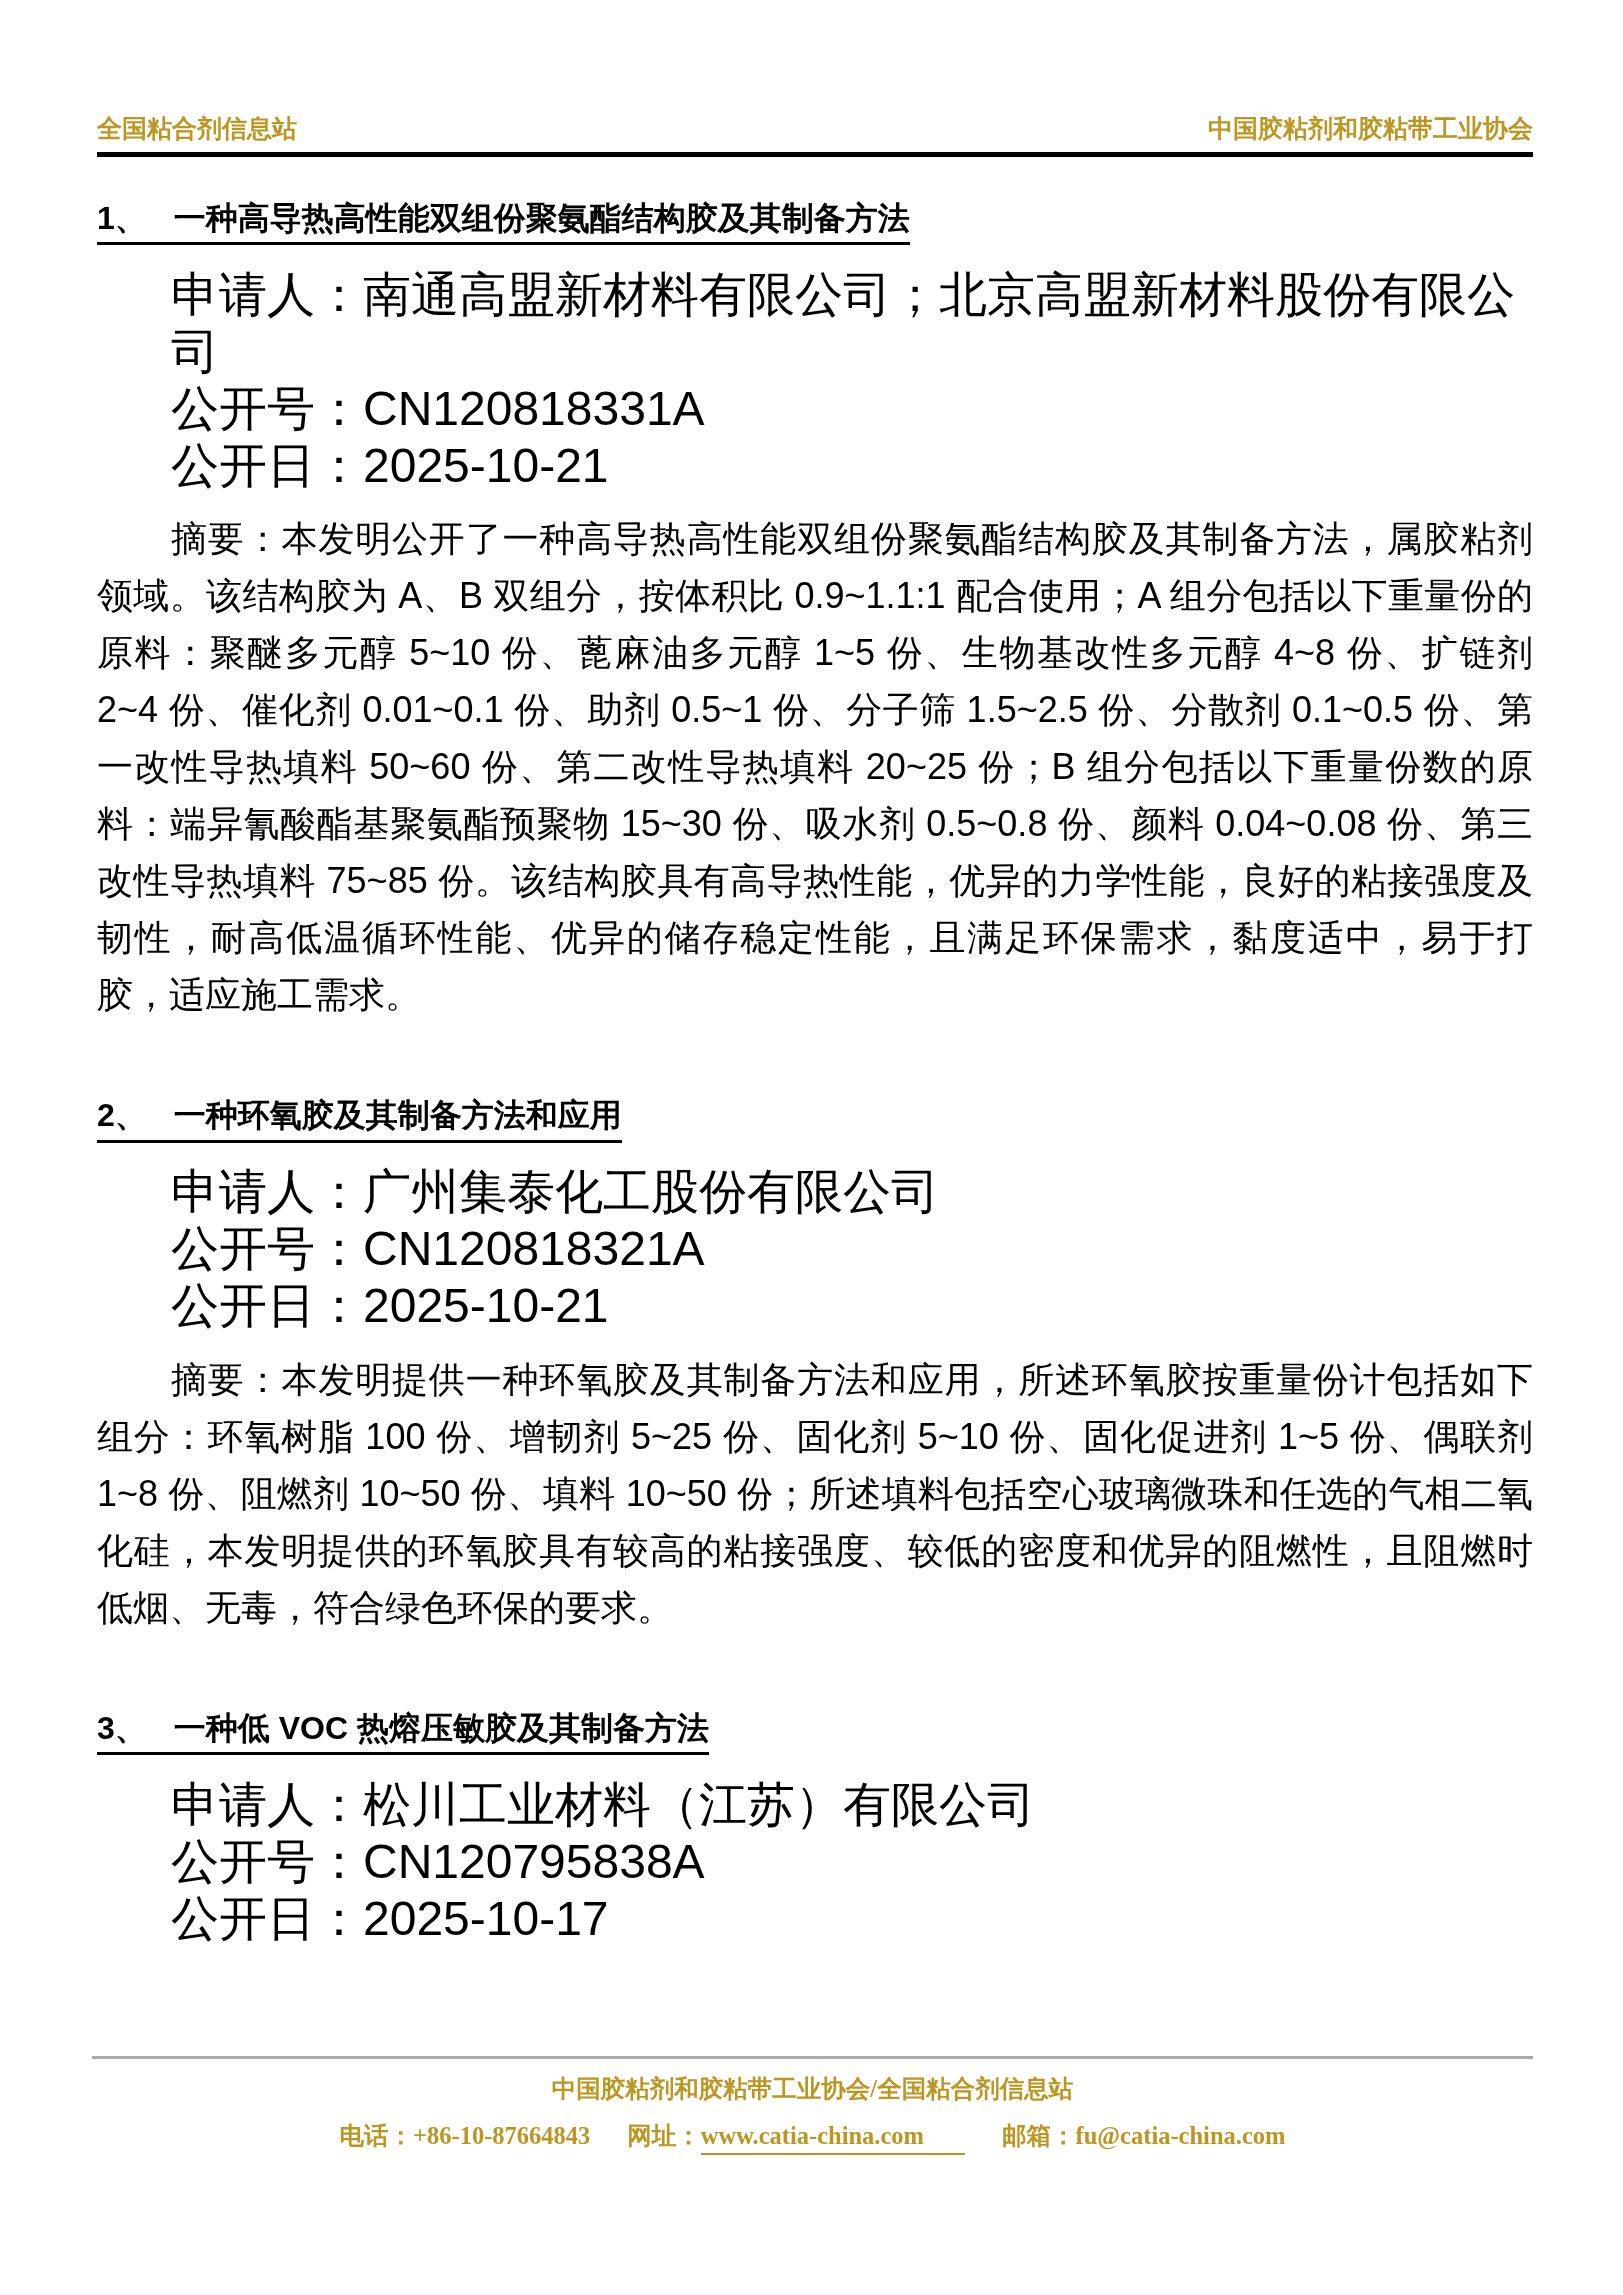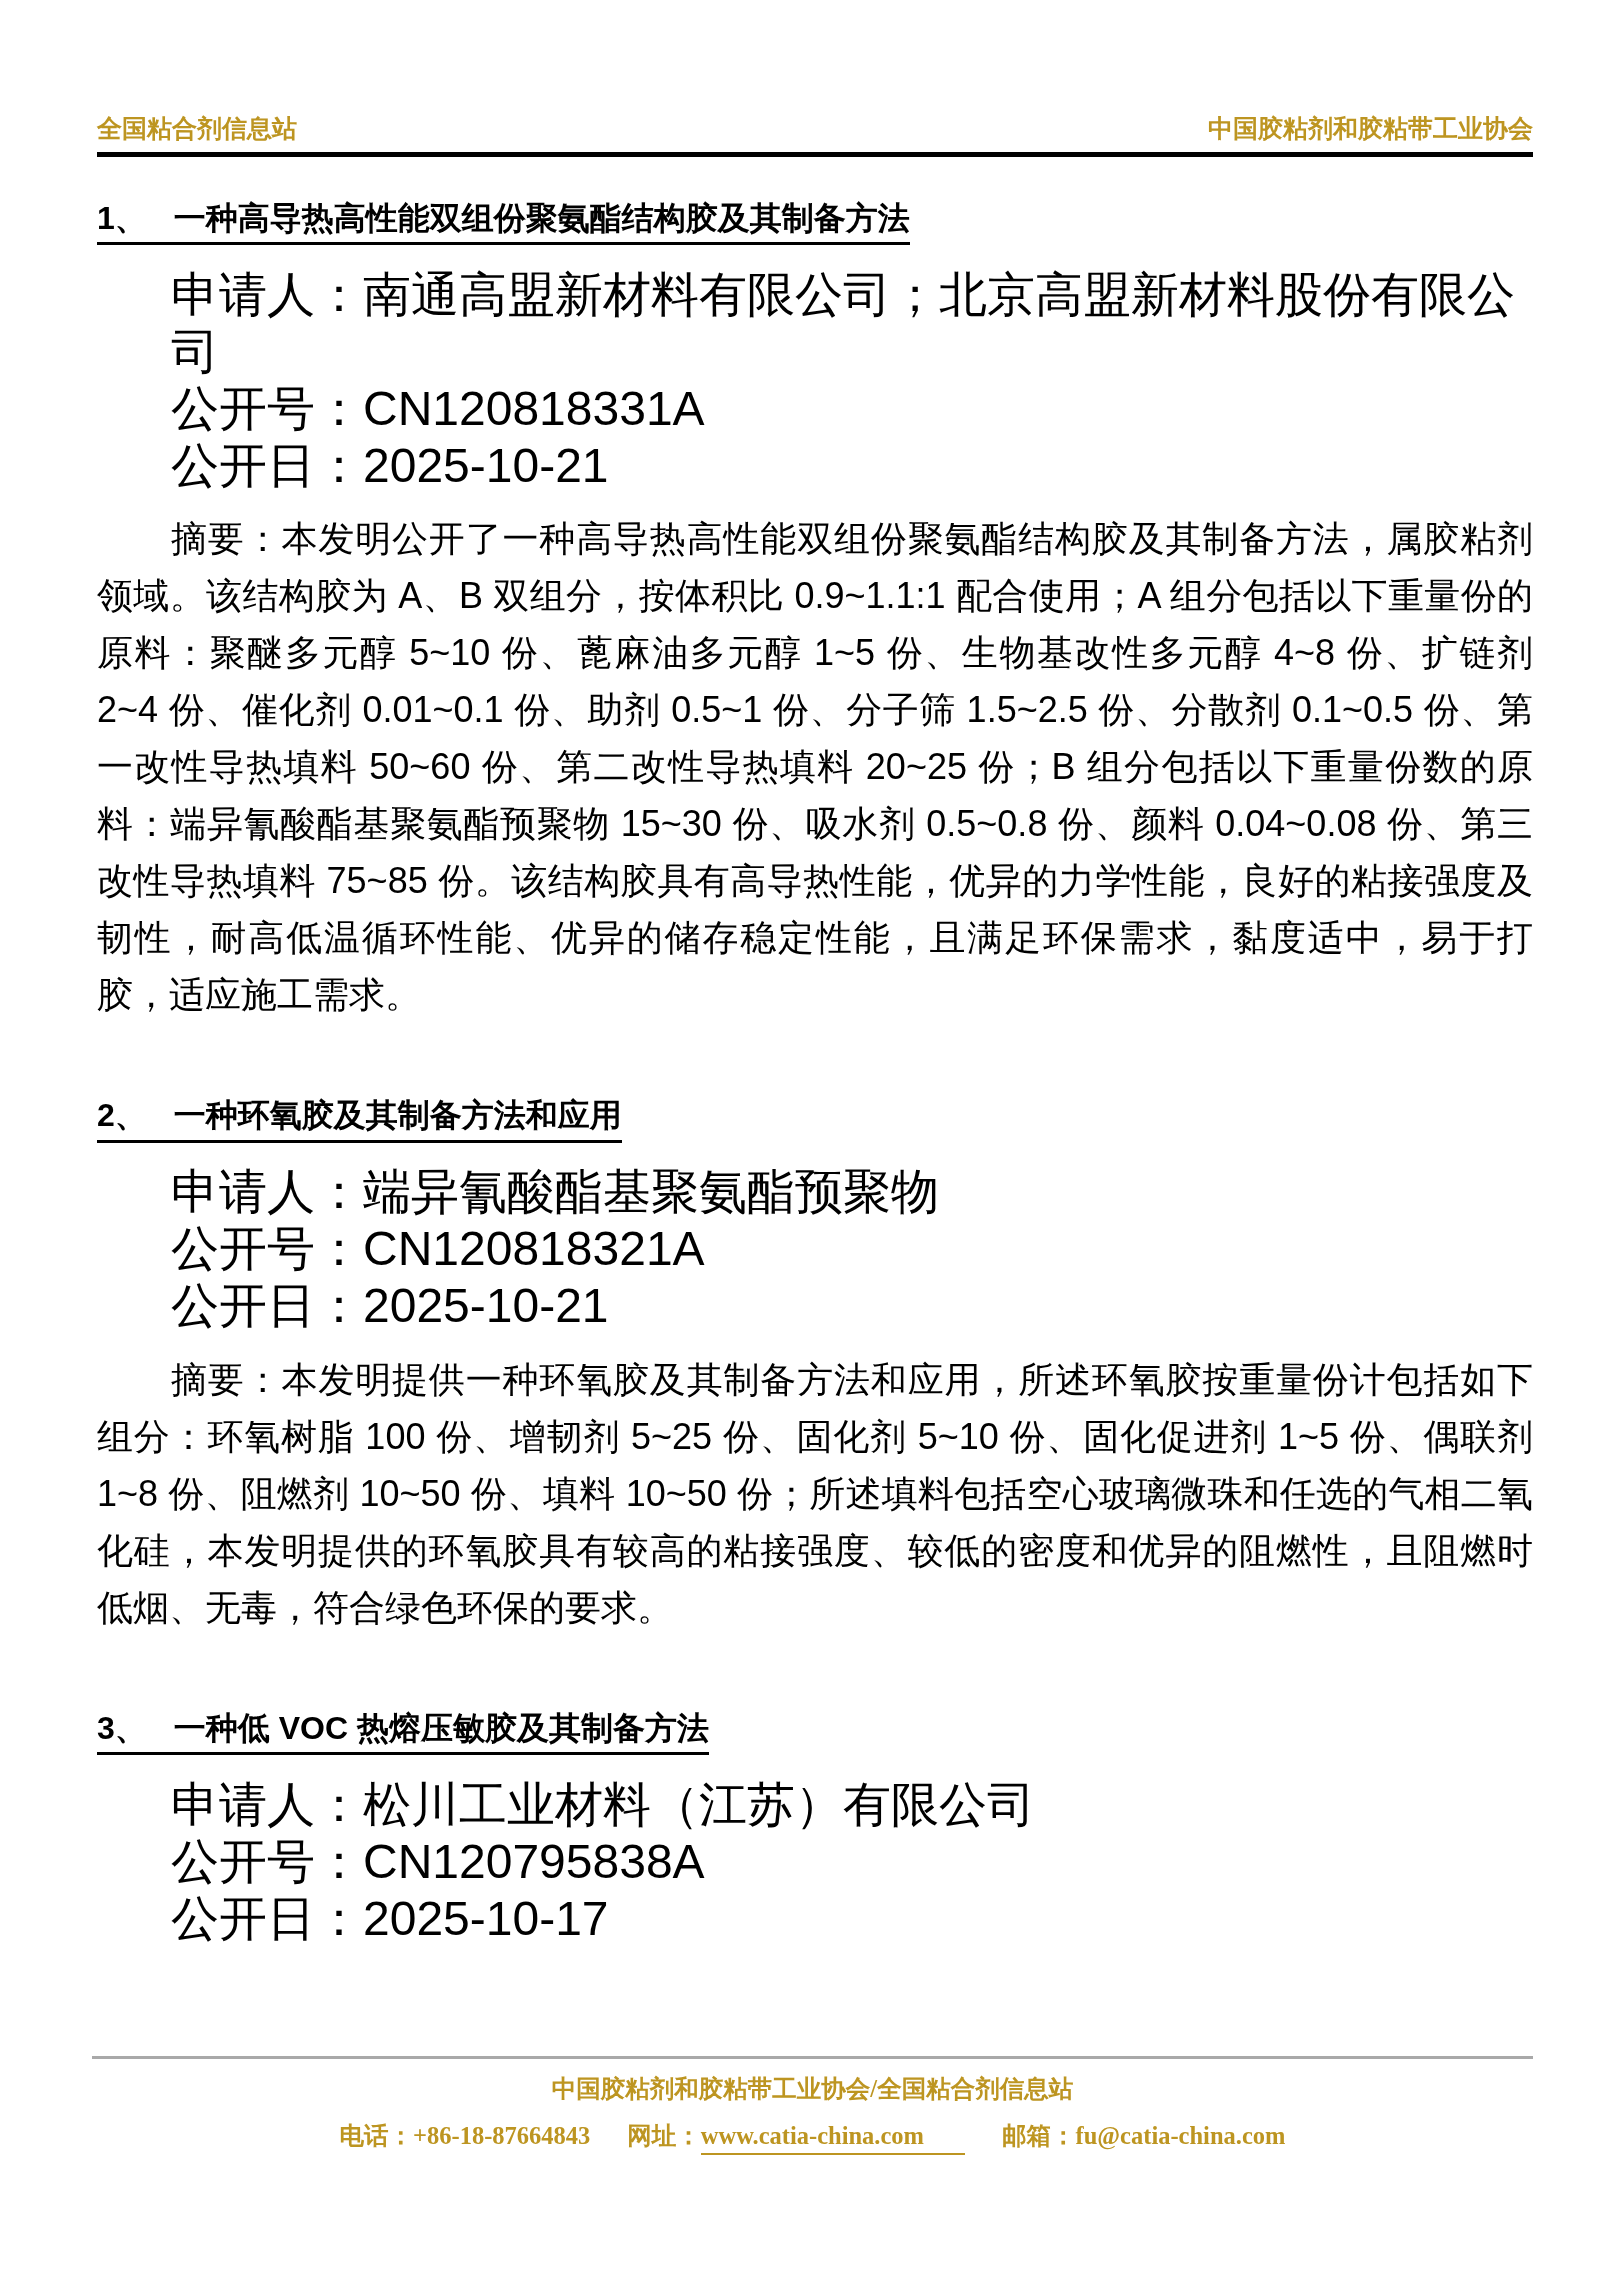--- a/index.html
+++ b/index.html
@@ -110,37 +110,37 @@
     <section class="entry">
       <h2><span class="title-u"><span class="entry-num">1、</span><span>一种高导热高性能双组份聚氨酯结构胶及其制备方法</span></span></h2>
       <p class="field"><span>申请人：</span><span>南通高盟新材料有限公司；北京高盟新材料股份有限公司</span></p>
       <p class="field"><span>公开号：</span><span>CN120818331A</span></p>
       <p class="field"><span>公开日：</span><span>2025-10-21</span></p>
       <p class="abstract"><span>摘要：</span><span>本发明公开了一种高导热高性能双组份聚氨酯结构胶及其制备方法，属胶粘剂领域。该结构胶为 A、B 双组分，按体积比 0.9~1.1:1 配合使用；A 组分包括以下重量份的原料：聚醚多元醇 5~10 份、蓖麻油多元醇 1~5 份、生物基改性多元醇 4~8 份、扩链剂 2~4 份、催化剂 0.01~0.1 份、助剂 0.5~1 份、分子筛 1.5~2.5 份、分散剂 0.1~0.5 份、第一改性导热填料 50~60 份、第二改性导热填料 20~25 份；B 组分包括以下重量份数的原料：端异氰酸酯基聚氨酯预聚物 15~30 份、吸水剂 0.5~0.8 份、颜料 0.04~0.08 份、第三改性导热填料 75~85 份。该结构胶具有高导热性能，优异的力学性能，良好的粘接强度及韧性，耐高低温循环性能、优异的储存稳定性能，且满足环保需求，黏度适中，易于打胶，适应施工需求。</span></p>
     </section>
 
     <section class="entry">
       <h2><span class="title-u"><span class="entry-num">2、</span><span>一种环氧胶及其制备方法和应用</span></span></h2>
-      <p class="field"><span>申请人：</span><span>端异氰酸酯基聚氨酯预聚物</span></p>
+      <p class="field"><span>申请人：</span><span>广州集泰化工股份有限公司</span></p>
       <p class="field"><span>公开号：</span><span>CN120818321A</span></p>
       <p class="field"><span>公开日：</span><span>2025-10-21</span></p>
       <p class="abstract"><span>摘要：</span><span>本发明提供一种环氧胶及其制备方法和应用，所述环氧胶按重量份计包括如下组分：环氧树脂 100 份、增韧剂 5~25 份、固化剂 5~10 份、固化促进剂 1~5 份、偶联剂 1~8 份、阻燃剂 10~50 份、填料 10~50 份；所述填料包括空心玻璃微珠和任选的气相二氧化硅，本发明提供的环氧胶具有较高的粘接强度、较低的密度和优异的阻燃性，且阻燃时低烟、无毒，符合绿色环保的要求。</span></p>
     </section>
 
     <section class="entry">
       <h2><span class="title-u"><span class="entry-num">3、</span><span>一种低 VOC 热熔压敏胶及其制备方法</span></span></h2>
       <p class="field"><span>申请人：</span><span>松川工业材料（江苏）有限公司</span></p>
       <p class="field"><span>公开号：</span><span>CN120795838A</span></p>
       <p class="field"><span>公开日：</span><span>2025-10-17</span></p>
     </section>
 
   </main>
 
   <footer class="ftr">
     <div class="ftr-rule"></div>
     <p class="ftr-line1">中国胶粘剂和胶粘带工业协会/全国粘合剂信息站</p>
     <p class="ftr-line2">
-      <span>电话：</span><span>+86-18-87664843</span><span class="fgap"></span><span>网址：</span><span class="url">www.catia-china.com</span><span class="fgap"></span><span>邮箱：</span><span>fu@catia-china.com</span>
+      <span>电话：</span><span>+86-10-87664843</span><span class="fgap"></span><span>网址：</span><span class="url">www.catia-china.com</span><span class="fgap"></span><span>邮箱：</span><span>fu@catia-china.com</span>
     </p>
   </footer>
 
 </div>
 
 
 </body></html>

